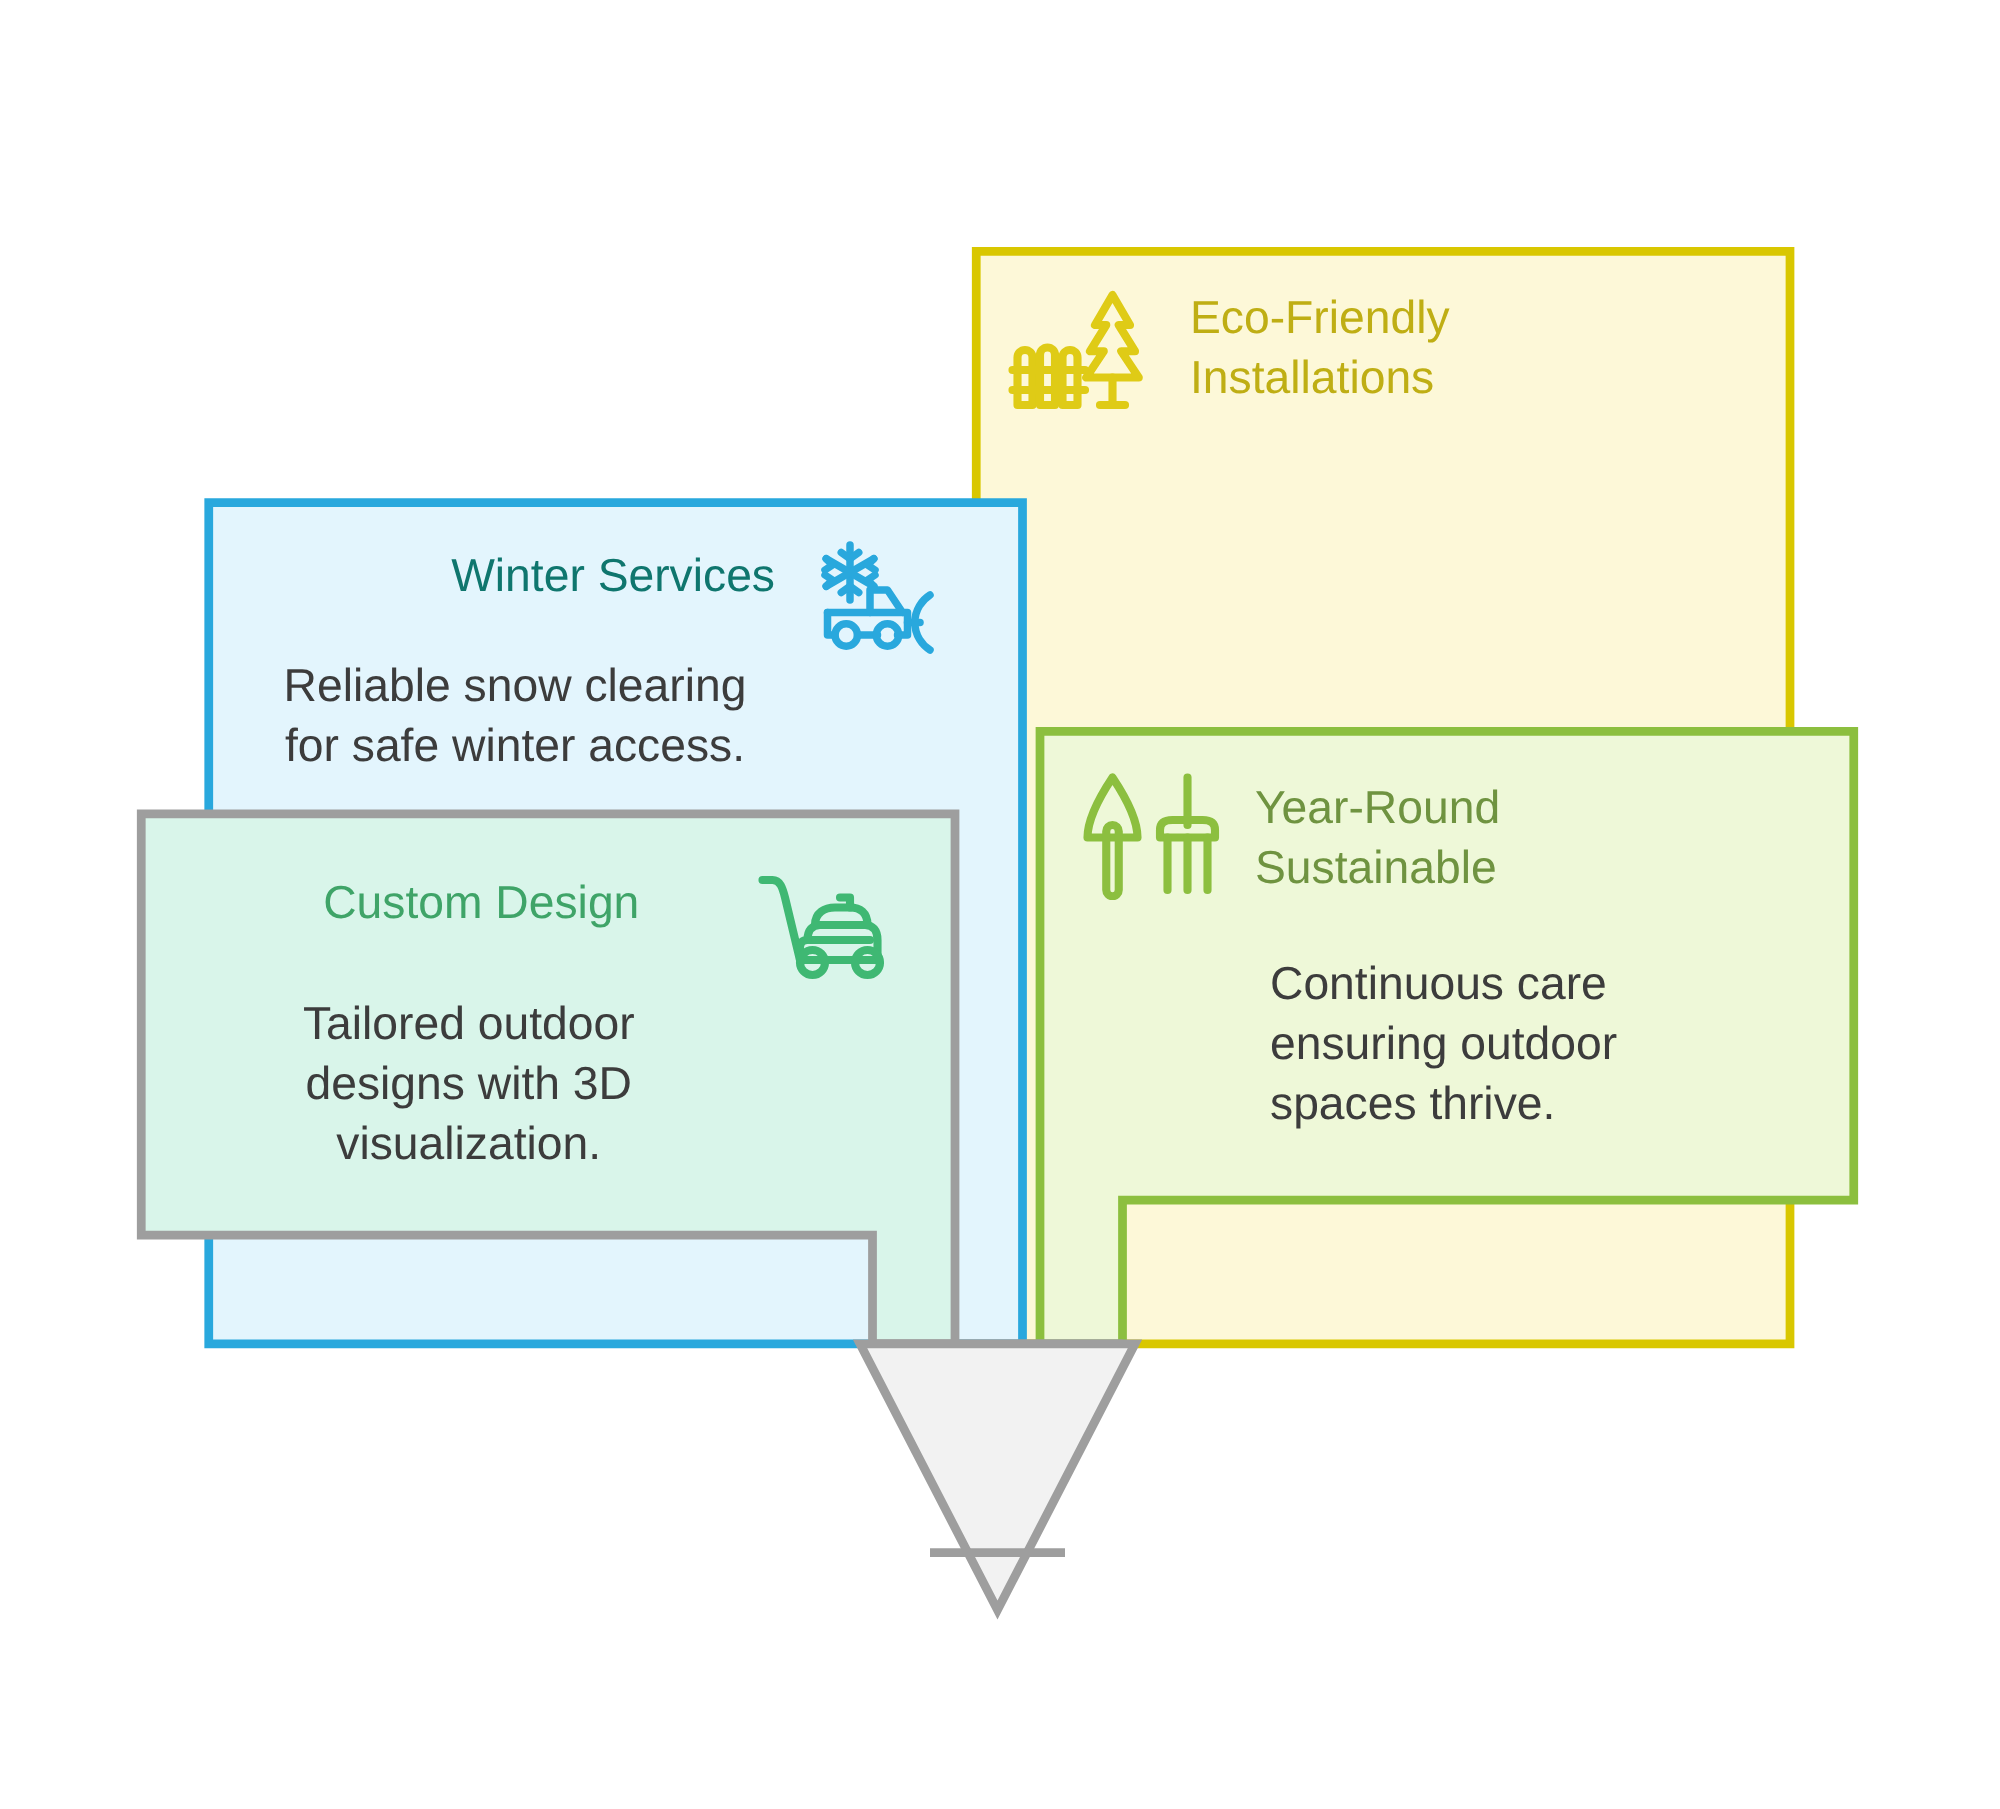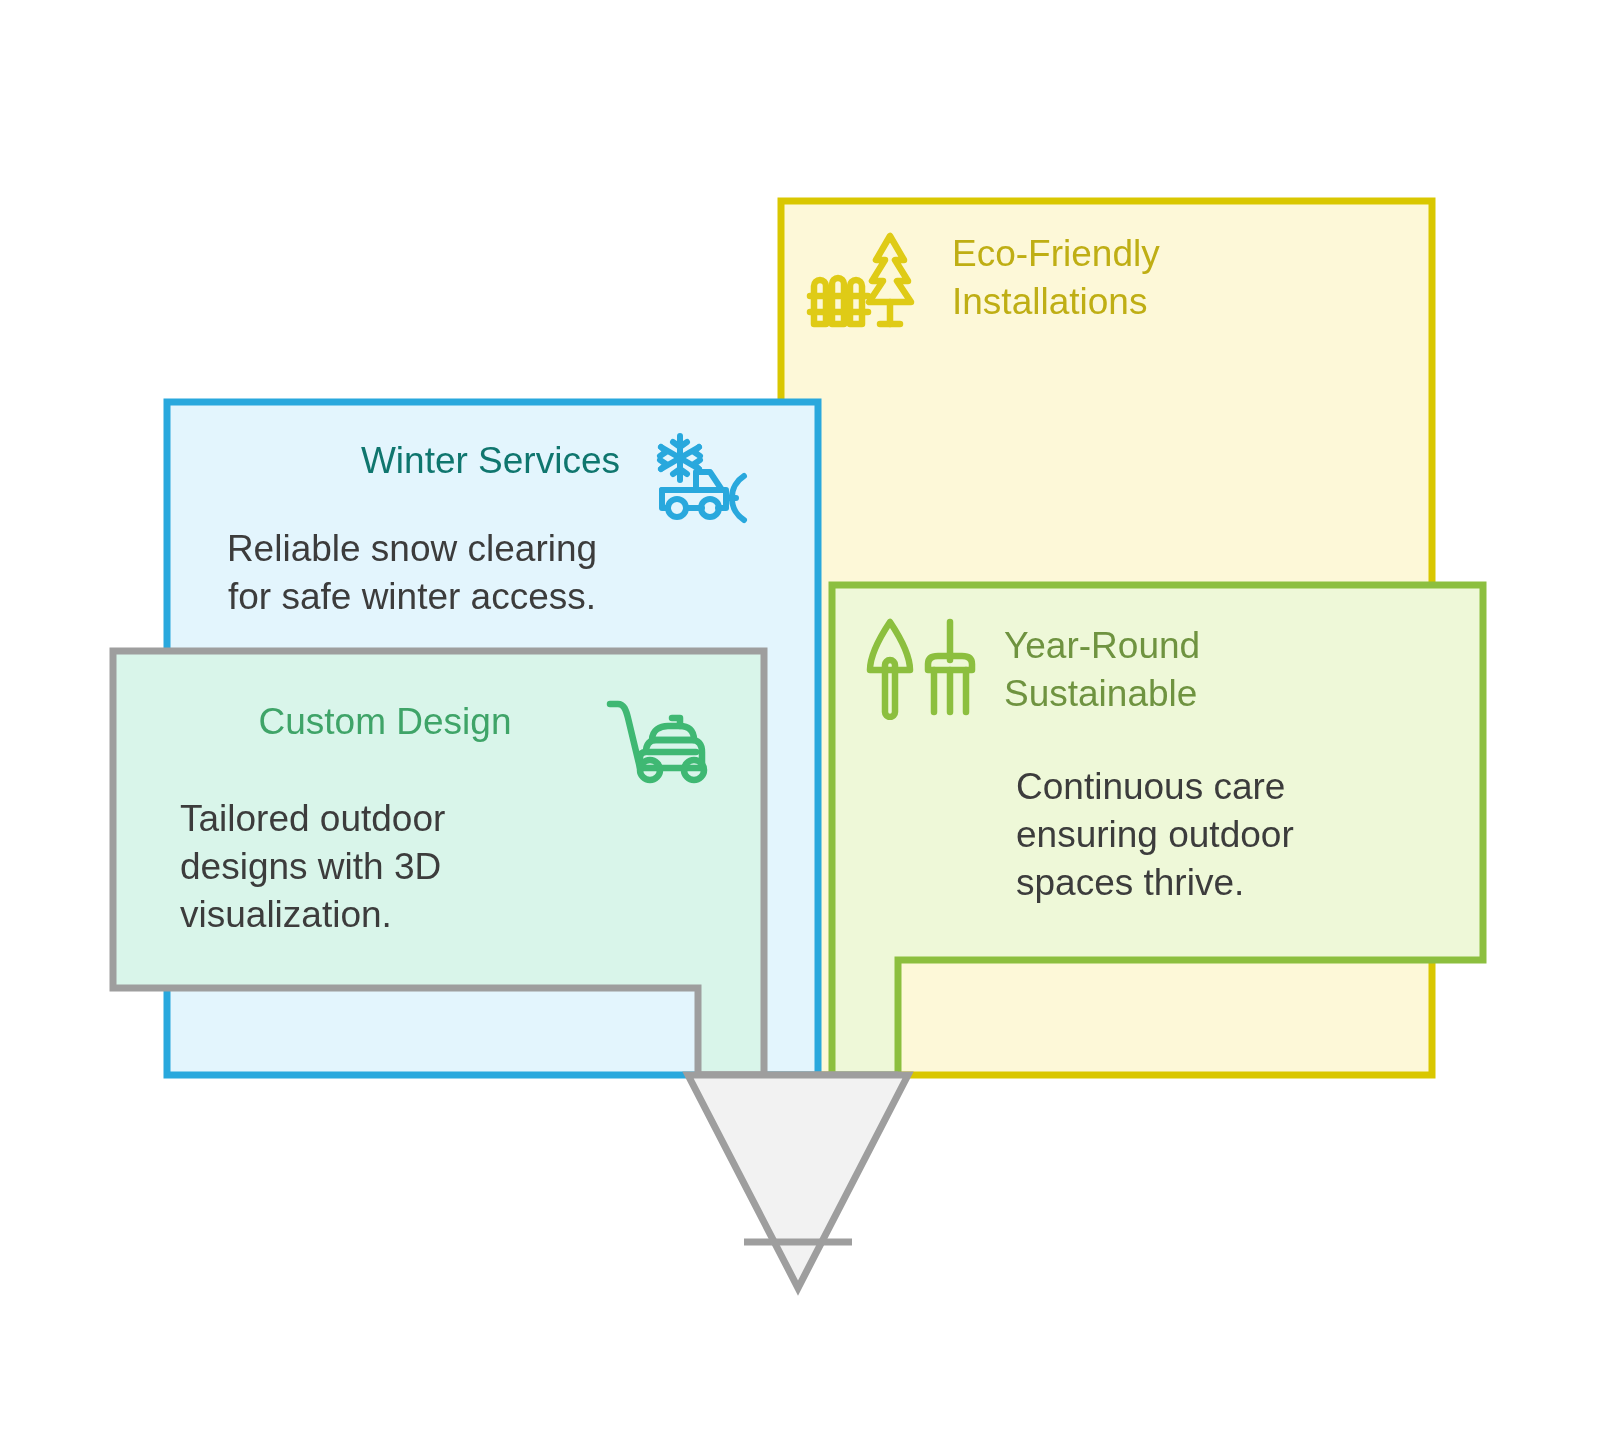--- a/index.html
+++ b/index.html
@@ -90,21 +90,21 @@
   #design-title-wrap {
     left: 200px;
     top: 698px;
     width: 370px;
     text-align: center;
   }
   #design-desc-wrap {
     left: 180px;
     top: 795px;
     width: 390px;
-    text-align: left;
+    text-align: center;
   }
   #design-icon {
     position: absolute;
     left: 600px;
     top: 696px;
     width: 110px;
     height: 92px;
   }
 
   

